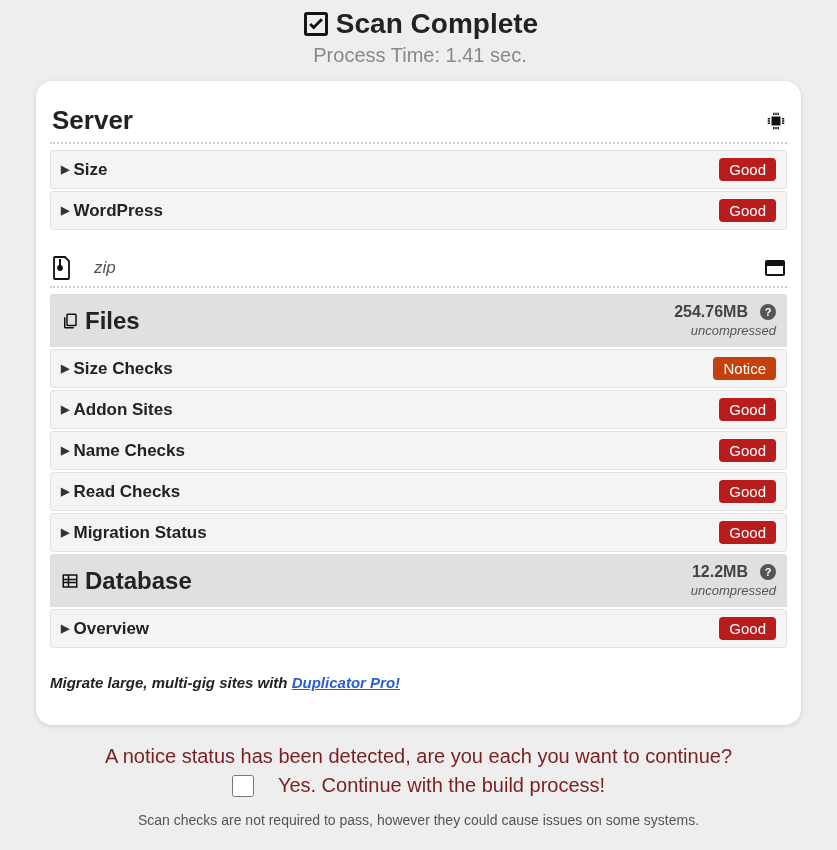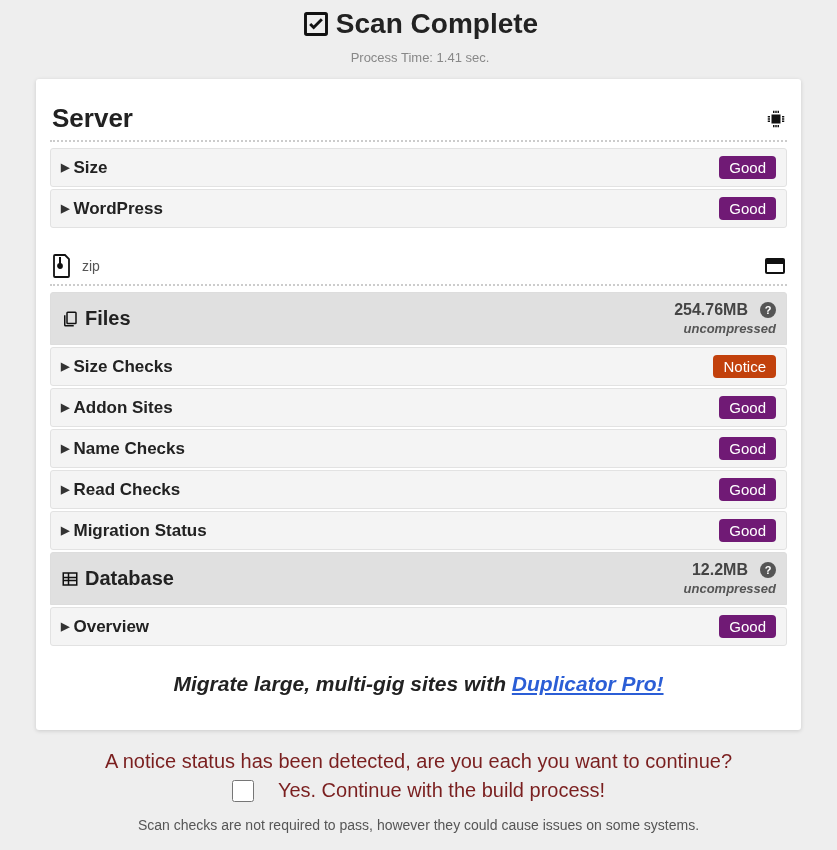--- a/index.html
+++ b/index.html
@@ -15,86 +15,86 @@
   }
   .header h1 {
     font-size: 28px;
     font-weight: 700;
     display: inline-flex;
     align-items: center;
     gap: 6px;
   }
   .header .subtitle {
     color: #888;
-    font-size: 13px;
-    margin-top: 8px;
+    font-size: 20px;
+    margin-top: 2px;
   }
   .panel {
     background: #fff;
     margin: 8px 36px 14px 36px;
-    border-radius: 3px;
+    border-radius: 16px;
     box-shadow: 0 1px 4px rgba(0,0,0,0.15);
     padding: 10px 14px 24px 14px;
   }
   .section-heading {
     display: flex;
     align-items: center;
     justify-content: space-between;
     border-bottom: 2px dotted #ccc;
     padding: 6px 2px 6px 2px;
     margin-top: 8px;
   }
   .section-heading h2 {
     font-size: 26px;
     font-weight: 700;
     display: inline-flex;
     align-items: center;
     gap: 6px;
   }
   .section-heading h2 sup {
-    font-size: 14px;
+    font-size: 17px;
+    font-style: italic;
     color: #555;
     font-weight: 400;
-    margin-left: 4px;
+    margin-left: 16px;
   }
   .rows { margin-top: 6px; }
   .subhead {
     background: #e0e0e0;
     display: flex;
     align-items: center;
     justify-content: space-between;
     padding: 8px 10px;
     border: 1px solid #ddd;
     border-radius: 3px 3px 0 0;
     margin-top: 2px;
   }
   .subhead .left {
     display: inline-flex;
     align-items: center;
     gap: 6px;
-    font-size: 20px;
+    font-size: 24px;
     font-weight: 700;
   }
   .subhead .right {
     text-align: right;
     line-height: 1.1;
   }
   .subhead .size {
     font-weight: 700;
     font-size: 16px;
     color: #444;
     display: inline-flex;
     align-items: center;
     gap: 12px;
   }
   .subhead .note {
     font-style: italic;
     font-size: 13px;
     color: #555;
-    font-weight: bold;
   }
   .row {
     background: #f4f4f4;
     display: flex;
     align-items: center;
     justify-content: space-between;
     padding: 7px 10px;
     border: 1px solid #e2e2e2;
     margin-top: 2px;
     border-radius: 3px;
@@ -106,27 +106,27 @@
     font-weight: 700;
     font-size: 17px;
   }
   .badge {
     color: #fff;
     padding: 3px 10px;
     border-radius: 4px;
     font-size: 15px;
     font-weight: 500;
   }
-  .badge-good { background: #701a75; }
+  .badge-good { background: #b91c1c; }
   .badge-notice { background: #c2410c; }
   .promo {
-    text-align: center;
+    text-align: left;
     font-style: italic;
     font-weight: 600;
-    font-size: 21px;
+    font-size: 15px;
     margin: 26px 0 10px 0;
     color: #222;
   }
   .promo a {
     color: #2b5ed6;
     text-decoration: underline;
   }
   .footer {
     text-align: center;
     padding: 6px 36px 20px 36px;

